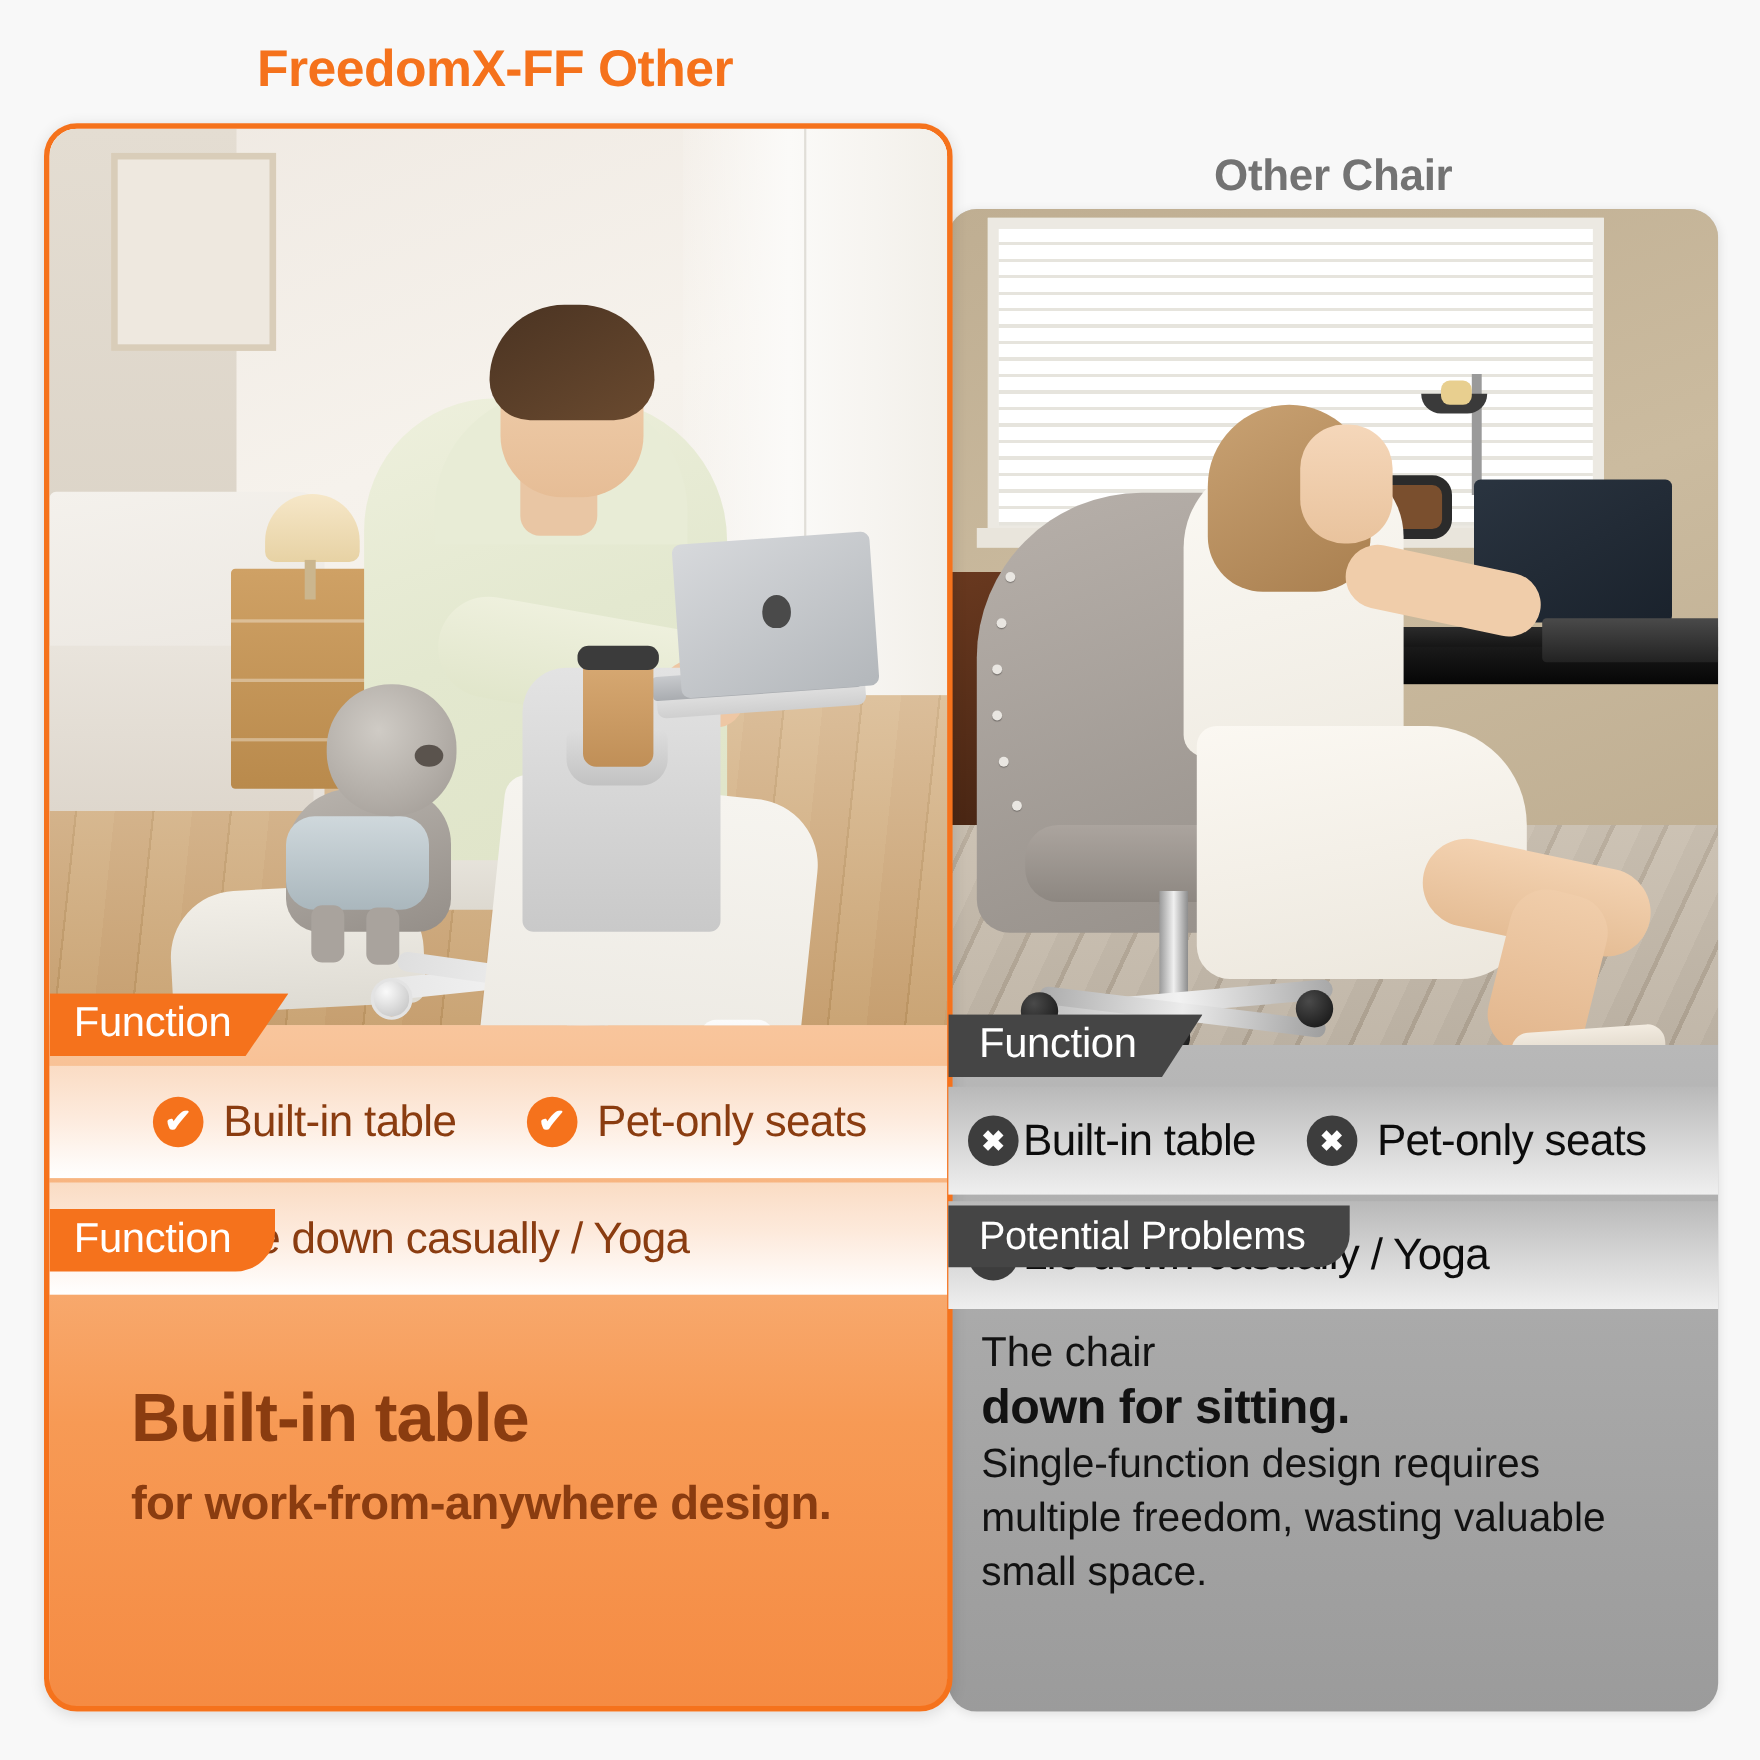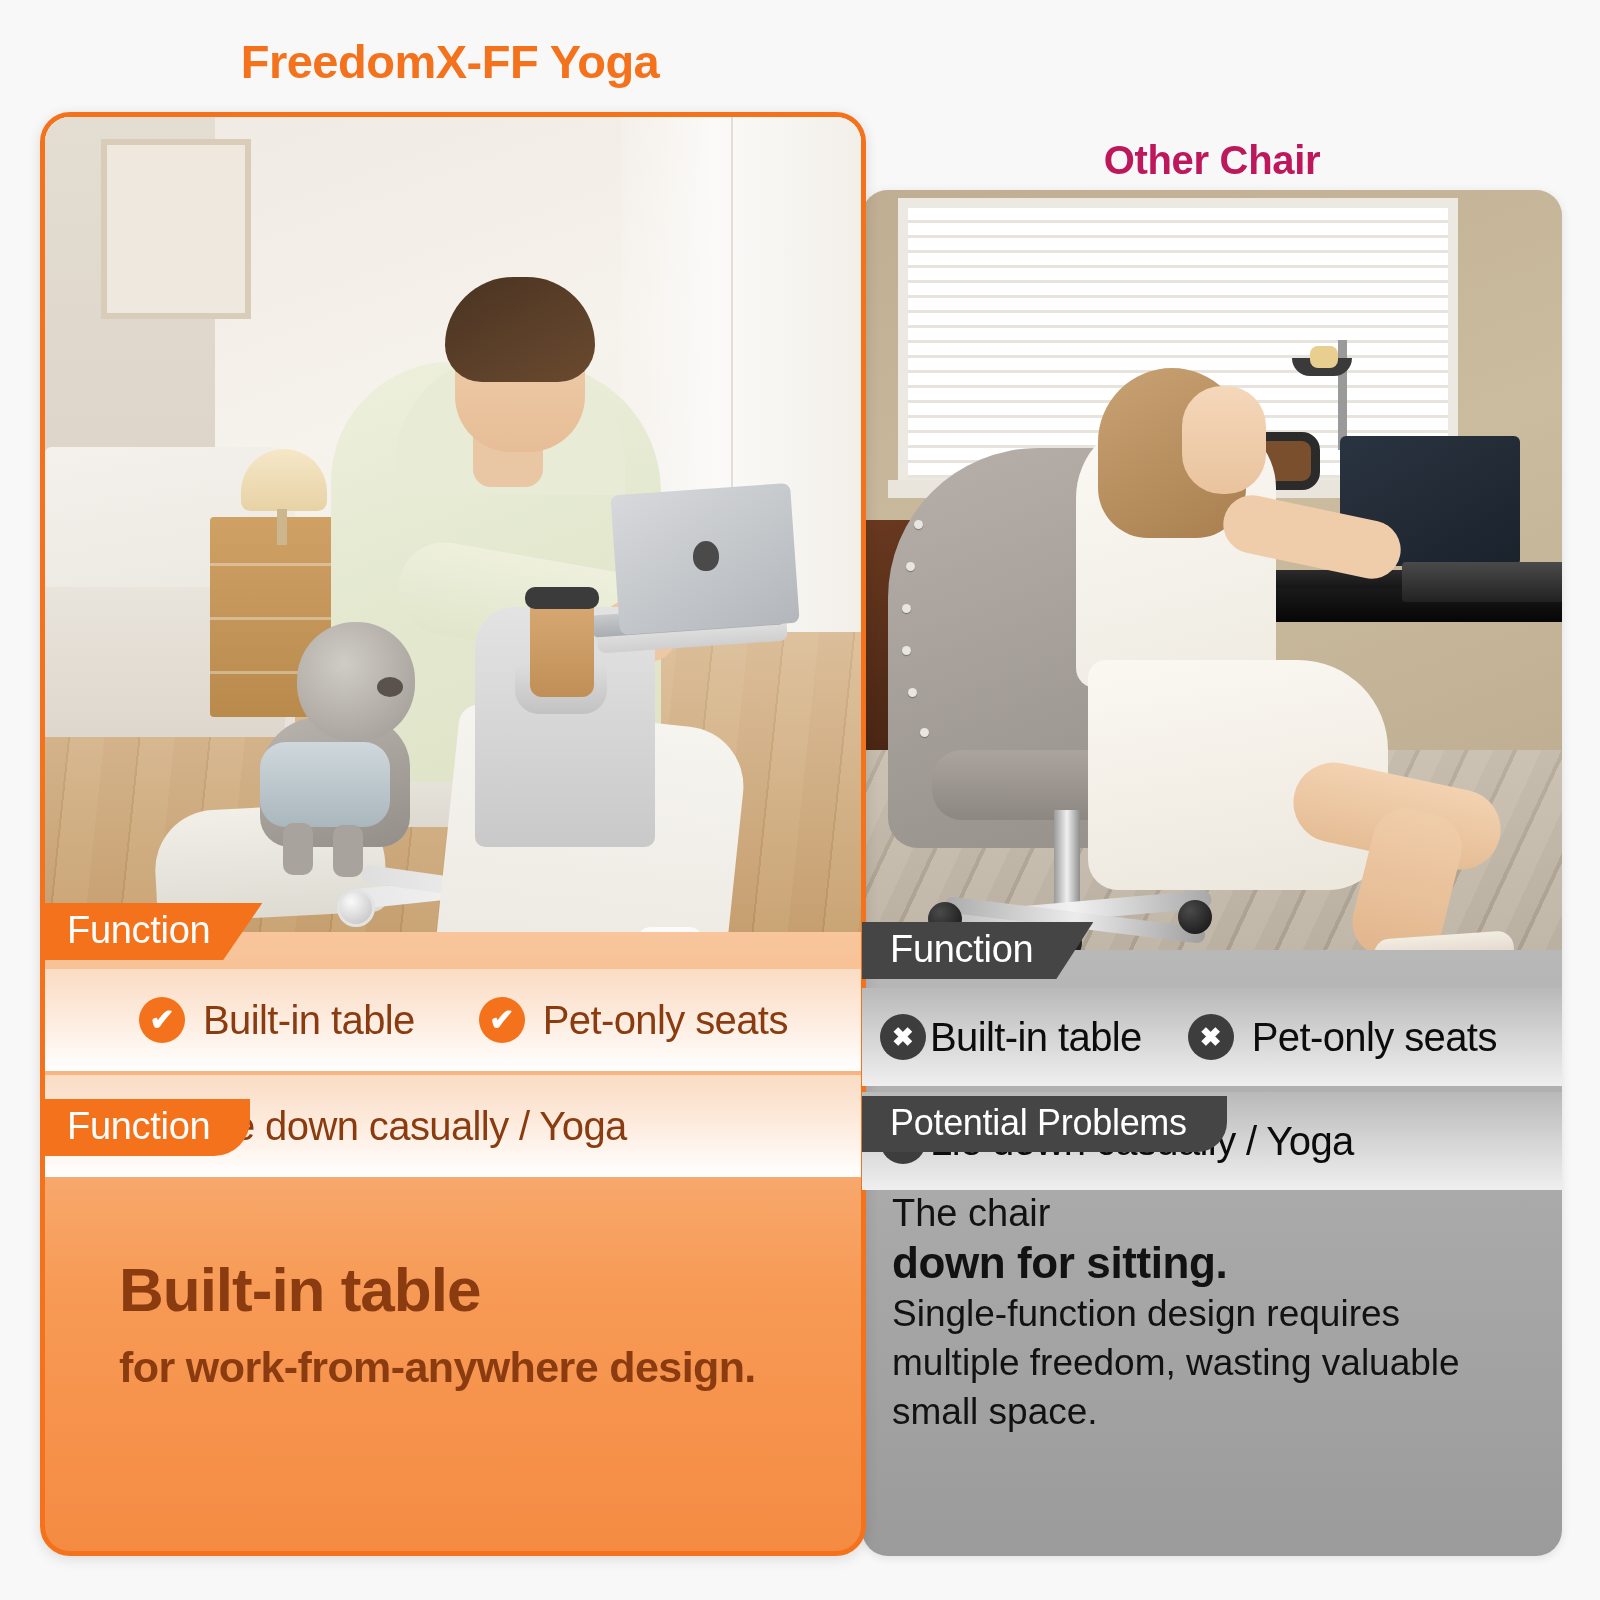--- a/index.html
+++ b/index.html
@@ -15,21 +15,21 @@
   .title-left {
     position: absolute; left: 40px; top: 34px; width: 820px;
     text-align: center;
     font-size: 47px; font-weight: bold; letter-spacing: -0.5px;
     color: #F5721C;
   }
   .title-right {
     position: absolute; left: 862px; top: 138px; width: 700px;
     text-align: center;
     font-size: 40px; font-weight: bold; letter-spacing: -0.3px;
-    color: #be185d;
+    color: #737373;
   }
 
   
   .panel-right {
     position: absolute; left: 862px; top: 190px;
     width: 700px; height: 1366px;
     border-radius: 26px;
     overflow: hidden;
     background: linear-gradient(180deg,#cfcfcf 0%, #c8c8c8 35%, #a9a9a9 75%, #9b9b9b 100%);
     box-shadow: 0 2px 10px rgba(0,0,0,0.10);
@@ -190,21 +190,21 @@
     position: absolute; left: 74px; top: 1140px; width: 700px; z-index: 5;
     color: #8A3C10;
   }
   .bl-h { font-size: 62px; font-weight: bold; letter-spacing: -1px; line-height: 1.05; }
   .bl-s { margin-top: 18px; font-size: 43px; font-weight: bold; letter-spacing: -0.6px; line-height: 1.28; }
 
   .body-right {
     position: absolute; left: 30px; top: 1000px; width: 620px; z-index: 5;
     color: #121212;
   }
-  .br-l1 { font-size: 38px; line-height: 1.22; }
+  .br-l1 { font-size: 38px; line-height: 1.22; margin-top: 17px; }
   .br-l2 { font-size: 44px; font-weight: bold; letter-spacing: -0.4px; line-height: 1.22; }
   .br-l3 { font-size: 37px; line-height: 1.32; }
 </style>
 </head>
 <body>
 
 <div class="stage">
 
   <div class="title-right">Other Chair</div>
 
@@ -283,21 +283,21 @@
 
     <div class="tag tag-r rounded" style="left:0; top:906px; font-size:36px;text-align:right;">Potential Problems</div>
 
     <div class="body-right">
       <div class="br-l1">The chair</div>
       <div class="br-l2">down for sitting.</div>
       <div class="br-l3">Single-function design requires multiple freedom, wasting valuable small space.</div>
     </div>
   </div>
 
-  <div class="title-left">FreedomX-FF Yoga</div>
+  <div class="title-left">FreedomX-FF Other</div>
 
   <div class="panel-left">
 
     <div class="photo">
       <div class="scene">
         <div class="l-wall"></div>
         <div class="l-wallpanel"></div>
         <div class="l-frame"></div>
         <div class="l-curtain"></div>
         <div class="l-floor"></div>

